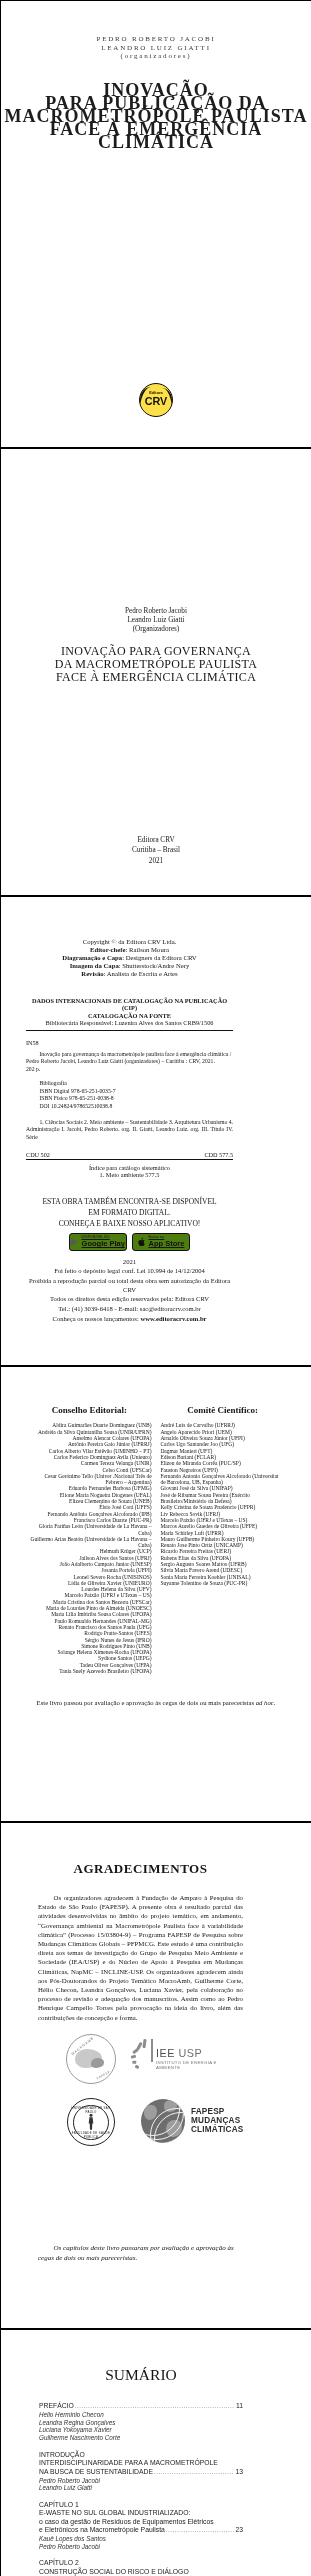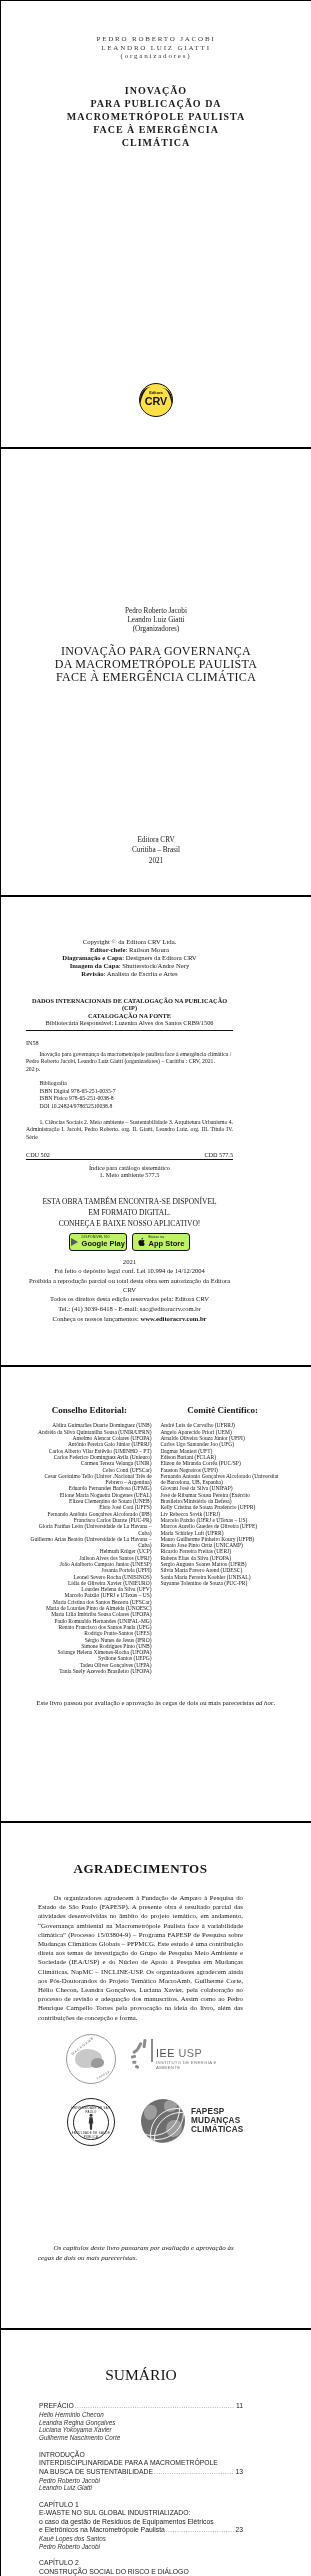--- a/index.html
+++ b/index.html
@@ -8,21 +8,21 @@
   .page{background:#fff;position:relative;box-sizing:border-box;overflow:hidden;}
   .p1{height:446px;text-align:center;}
   .p2{height:446px;text-align:center;}
   .p3{height:468px;padding:41px 78px 0 25px;font-size:6.7px;}
   .p4{height:454px;padding:38px 26px 0 26px;}
   .p5{height:505px;padding:36px 68px 0 37px;}
   .p6{height:434px;padding:36px 68px 0 38px;}
 
   
   .cover-authors{padding-top:34px;font-size:7px;letter-spacing:1.8px;color:#3a3a3a;line-height:8.5px;}
-  .cover-title{margin-top:23px;font-weight:bold;font-size:10px;line-height:13px;letter-spacing:1px;color:#1d1d1d;}
+  .cover-title{margin-top:23px;font-weight:bold;font-size:18px;line-height:13px;letter-spacing:1px;color:#1d1d1d;}
   .crv-logo{position:absolute;left:50%;margin-left:-17px;top:382px;width:34px;height:34px;}
   .crv-circle{width:34px;height:34px;border-radius:50%;border:0.8px solid #111;box-sizing:border-box;position:relative;background:#fde047;overflow:hidden;}
   .crv-editora{position:absolute;top:5.7px;left:0;right:0;text-align:center;font-family:"Liberation Sans",sans-serif;font-weight:bold;font-size:3.9px;color:#111;}
   .crv-word{position:absolute;top:10.8px;left:0;right:0;text-align:center;font-family:"Liberation Sans",sans-serif;font-weight:bold;font-size:10.8px;color:#111;}
   .crv-swoosh1{position:absolute;left:-2.1px;top:3.1px;width:15.5px;height:29px;border-left:3.1px solid #111;border-radius:50%;transform:rotate(14deg);}
   .crv-swoosh2{position:absolute;right:-1px;top:4.1px;width:13.4px;height:27px;border-right:2.6px solid #111;border-radius:50%;transform:rotate(-12deg);}
 
   
   .tp-authors{padding-top:158px;font-size:7.2px;line-height:9px;}
   .tp-title{margin-top:11.3px;font-size:12px;line-height:13px;letter-spacing:0.3px;}
@@ -40,21 +40,21 @@
   .cip-code{margin-top:8.2px;font-size:6.2px;}
   .cip-entry{margin-top:5.2px;text-indent:13.4px;}
   .cip-pages{margin-top:0.5px;}
   .cip-biblio{margin-top:7.2px;padding-left:13.4px;line-height:7.7px;}
   .cip-subjects{margin-top:8.2px;text-indent:13.4px;text-align:justify;line-height:7.5px;}
   .cdu-row{margin-top:9.3px;display:flex;justify-content:space-between;font-size:6.2px;}
   .rule2{border:none;border-top:0.8px solid #111;margin:1.5px 0 0 0;}
   .idx{margin-top:3.6px;font-size:6.3px;line-height:7.7px;}
   .dig{margin-top:16.5px;font-size:7.5px;line-height:11px;}
   .badges{margin-top:4.1px;display:flex;justify-content:center;gap:4.6px;}
-  .badge{width:58px;height:18.5px;border:0.8px solid #111;border-radius:3.1px;background:#bef264;display:flex;align-items:center;justify-content:center;gap:3.1px;box-sizing:border-box;}
+  .badge{width:58px;height:18.5px;border:0.8px solid #111;border-radius:3.1px;background:#4d7c0f;display:flex;align-items:center;justify-content:center;gap:3.1px;box-sizing:border-box;text-decoration:underline;}
   .badge .txt{text-align:left;font-family:"Liberation Sans",sans-serif;line-height:1;}
   .badge .tag{font-size:3.3px;letter-spacing:0.2px;color:#111;display:block;}
   .badge .store{font-size:7.5px;font-weight:bold;color:#111;display:block;margin-top:1px;}
   .play-icon{width:0;height:0;border-top:4.6px solid transparent;border-bottom:4.6px solid transparent;border-left:7.7px solid #5a5a5a;}
   .apple-icon{width:8.2px;height:9.8px;fill:#111;}
   .yr{margin-top:6.7px;font-size:6.7px;}
   .legal{margin-top:1.5px;font-size:6.6px;line-height:9.3px;}
   .legal .b{font-weight:bold;}
 
   

